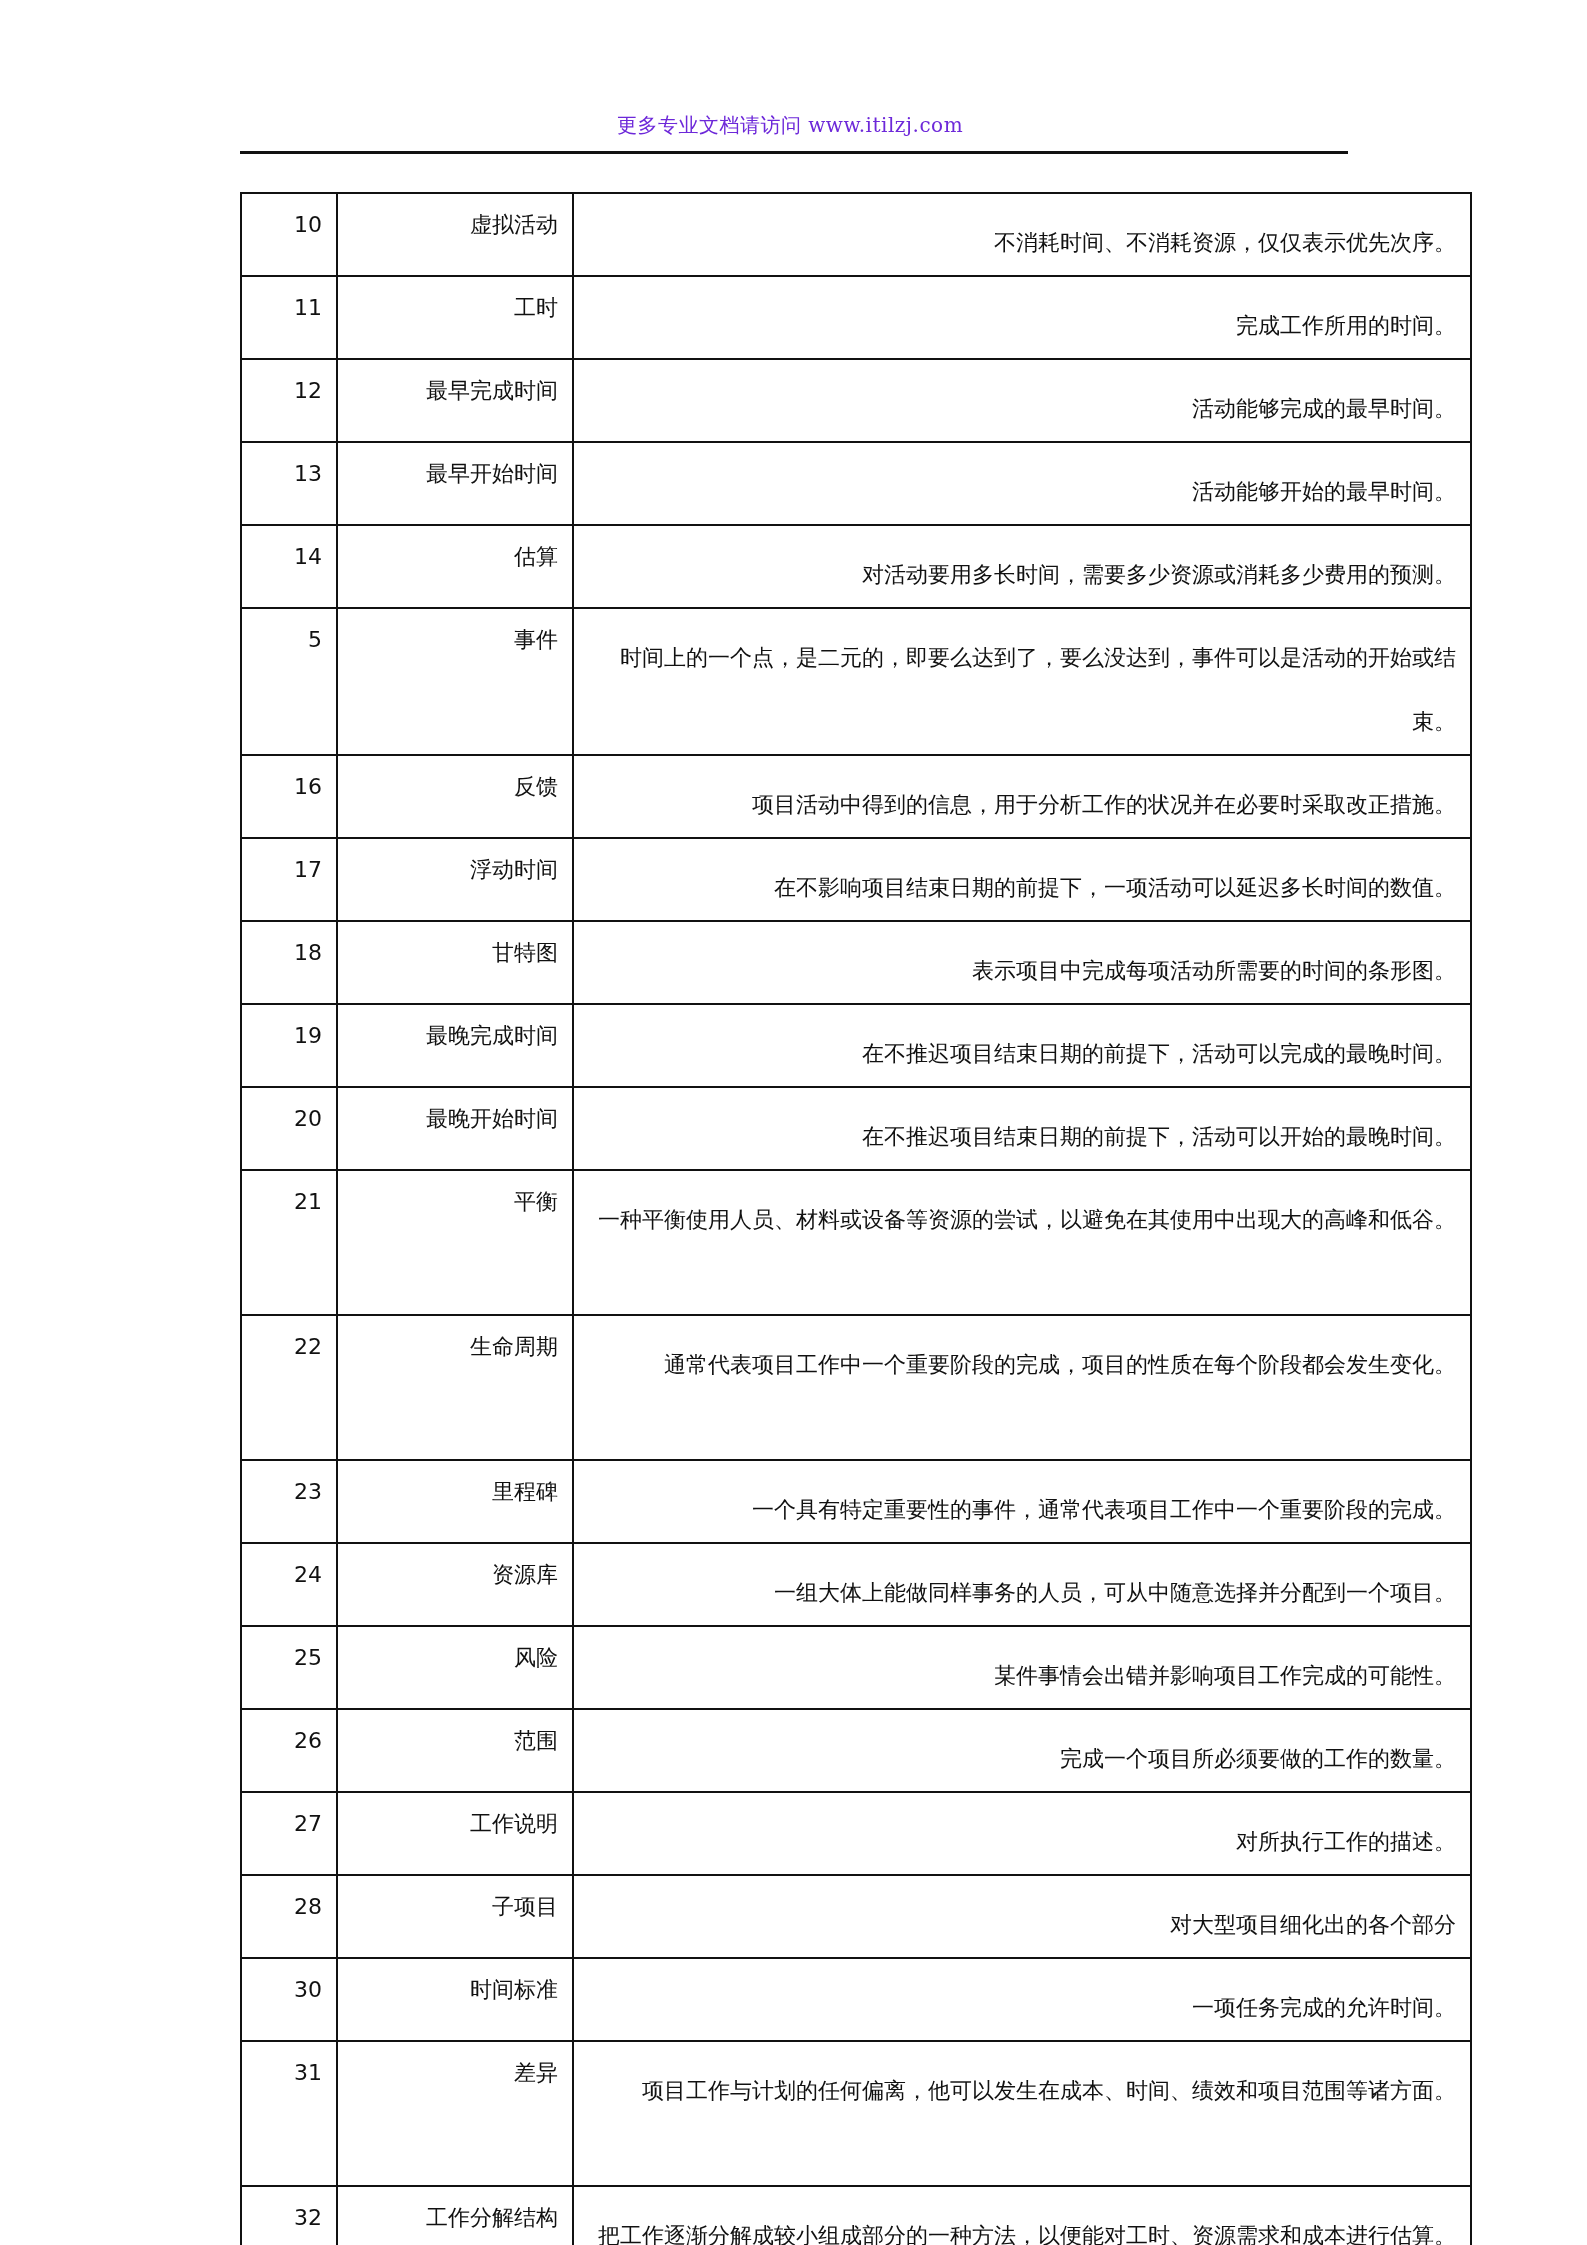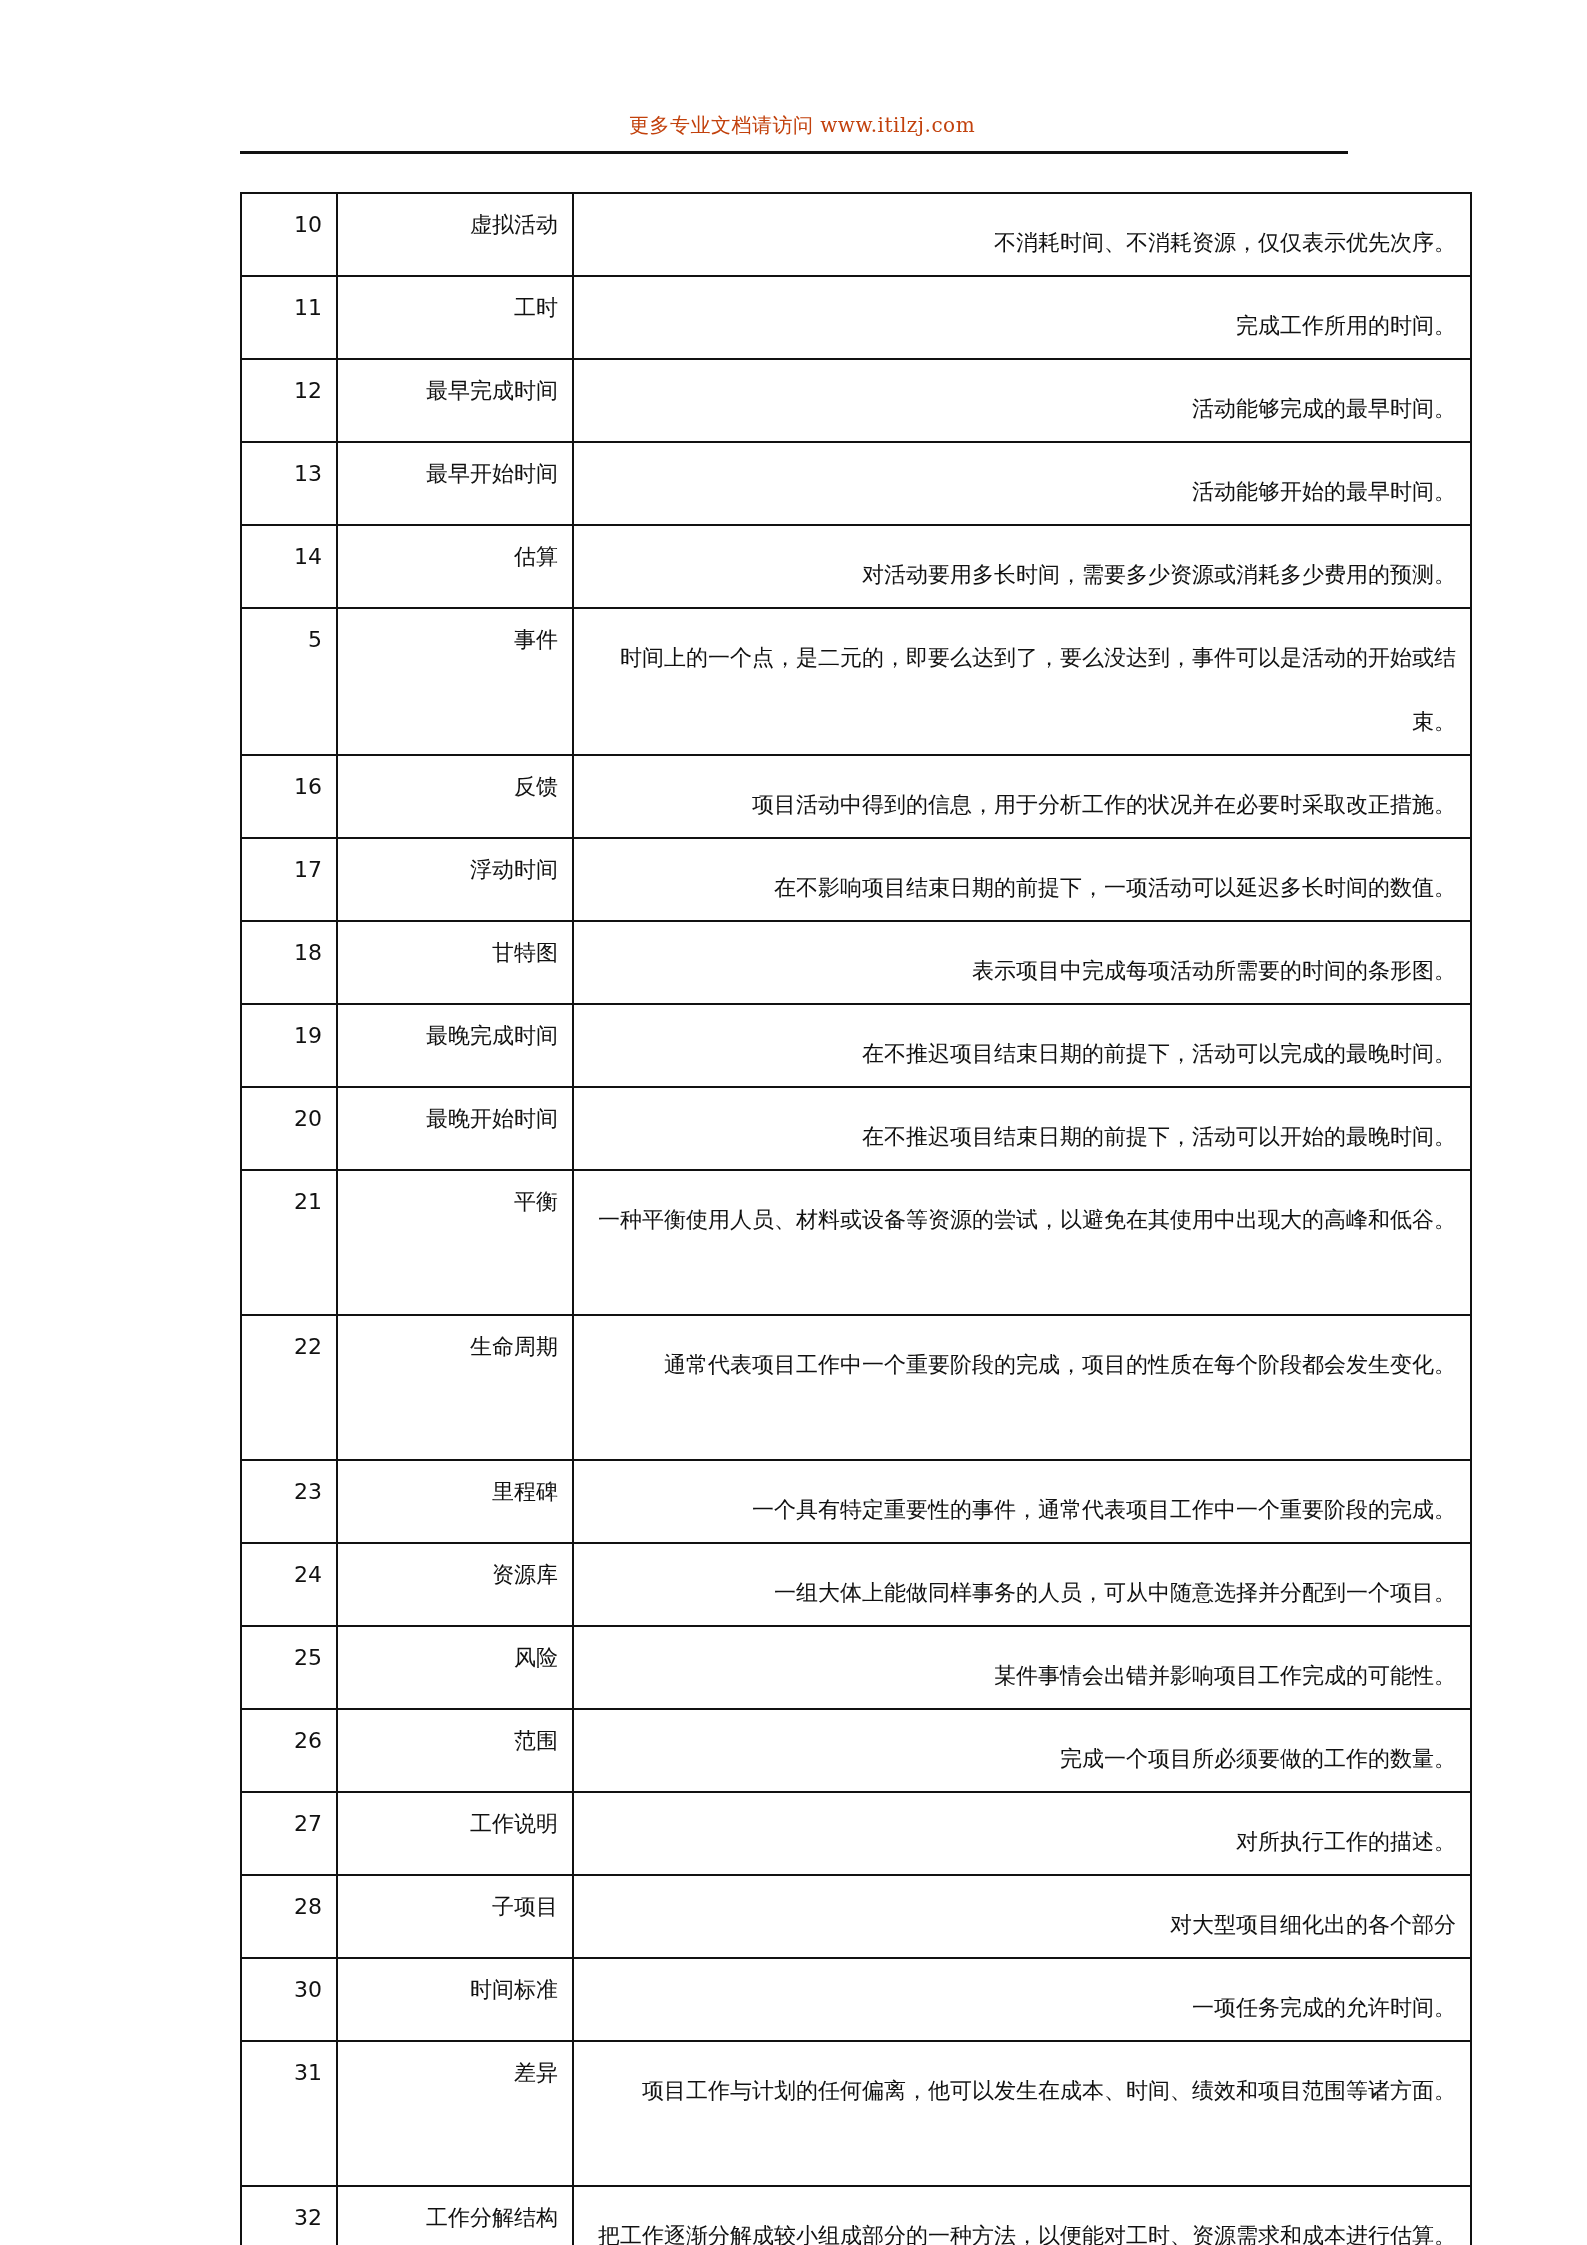--- a/index.html
+++ b/index.html
@@ -1,17 +1,17 @@
 <!DOCTYPE html>
 <html><head>
 <meta charset="utf-8">
 <style>
   html, body { margin: 0; padding: 0; background: #ffffff; }
   body { width: 1587px; height: 2245px; position: relative; font-family: "DejaVu Sans", "Liberation Sans", sans-serif; color: #111; }
-  .header { position: absolute; left: 248px; top: 112px; width: 1108px; text-align: center; font-family: "DejaVu Serif", "Liberation Serif", serif; font-size: 20px; color: #c2410c; letter-spacing: 0.5px; }
+  .header { position: absolute; left: 236px; top: 112px; width: 1108px; text-align: center; font-family: "DejaVu Serif", "Liberation Serif", serif; font-size: 20px; color: #6d28d9; letter-spacing: 0.5px; }
   .header-rule { position: absolute; left: 240px; top: 151px; width: 1108px; height: 3px; background: #111; }
   table.glossary { position: absolute; left: 240px; top: 192px; width: 1232px; border-collapse: collapse; table-layout: fixed; text-align: right; }
   table.glossary td { border: 2px solid #111; vertical-align: top; font-size: 22px; padding: 19px 14px 0 14px; height: 43px; line-height: 24px; }
   table.glossary td.num { width: 66px; }
   table.glossary td.term { width: 178px; padding-left: 42px; }
   table.glossary td.def { line-height: 64px; padding-top: 17px; padding-bottom: 0; }
   tr.double td { height: 107px; }
   tr.single td.def { height: 62px; }
   tr.double td.def { height: 126px; border-radius: 11px; }
 </style>

